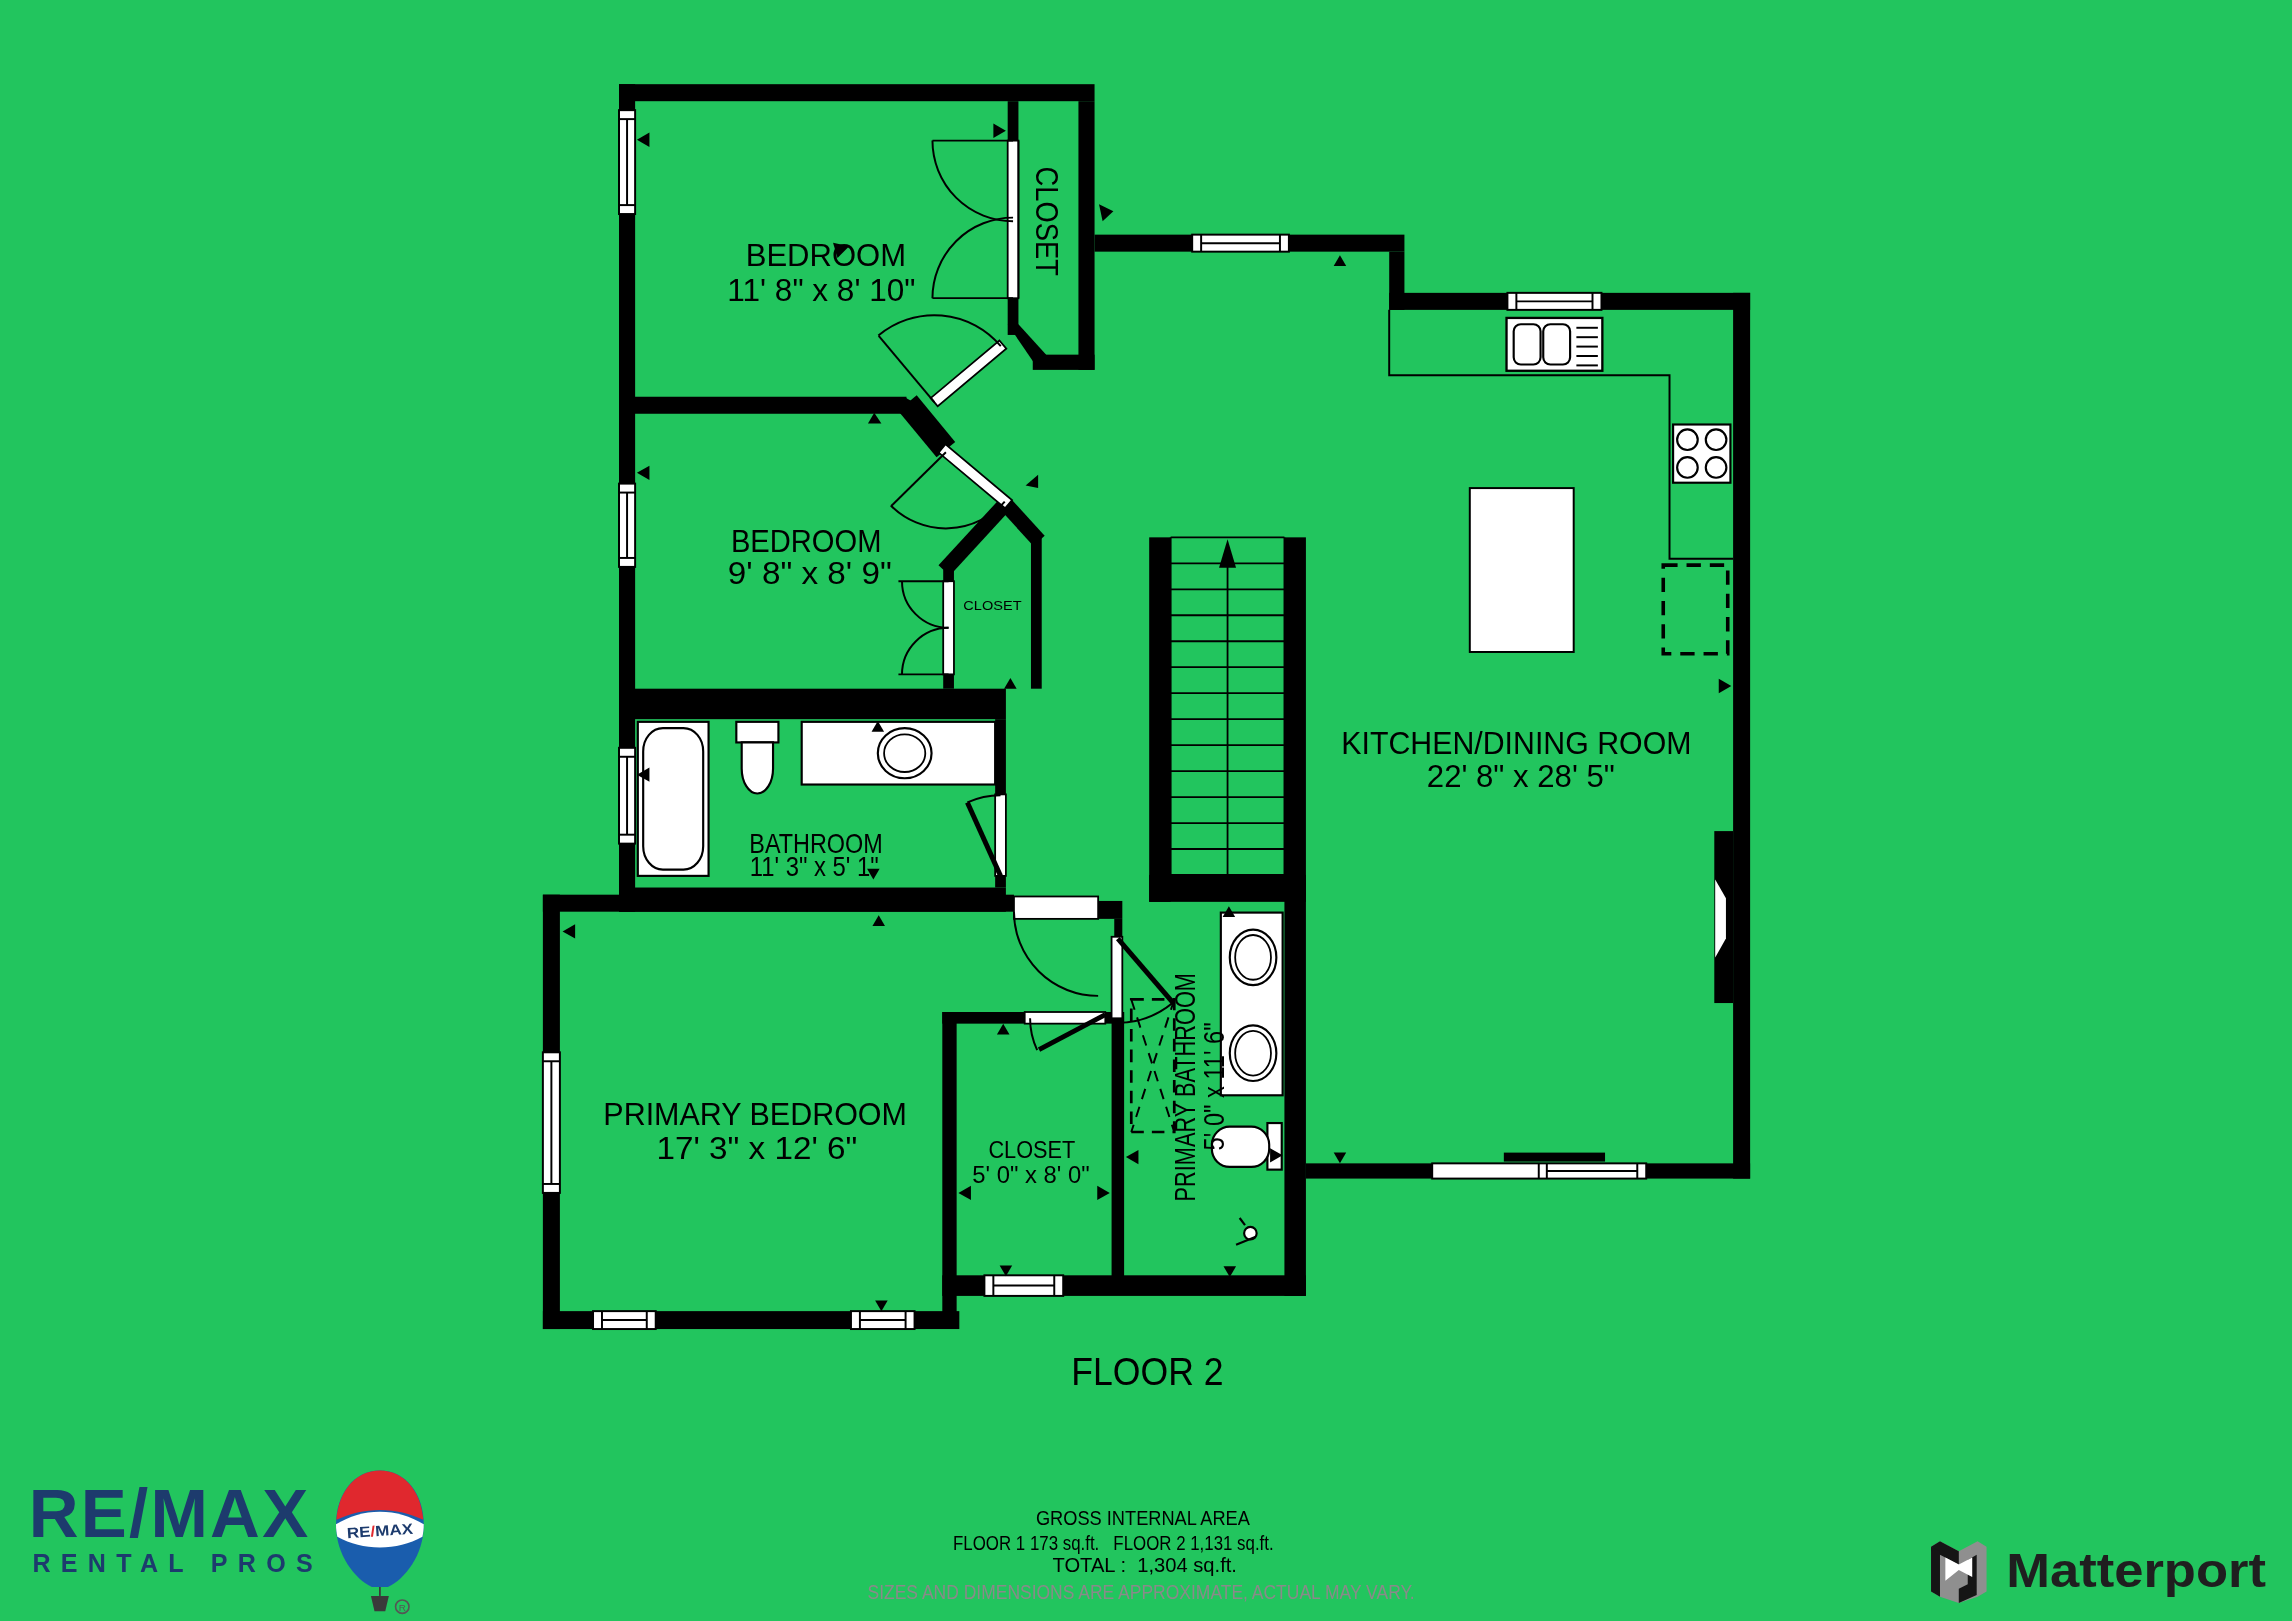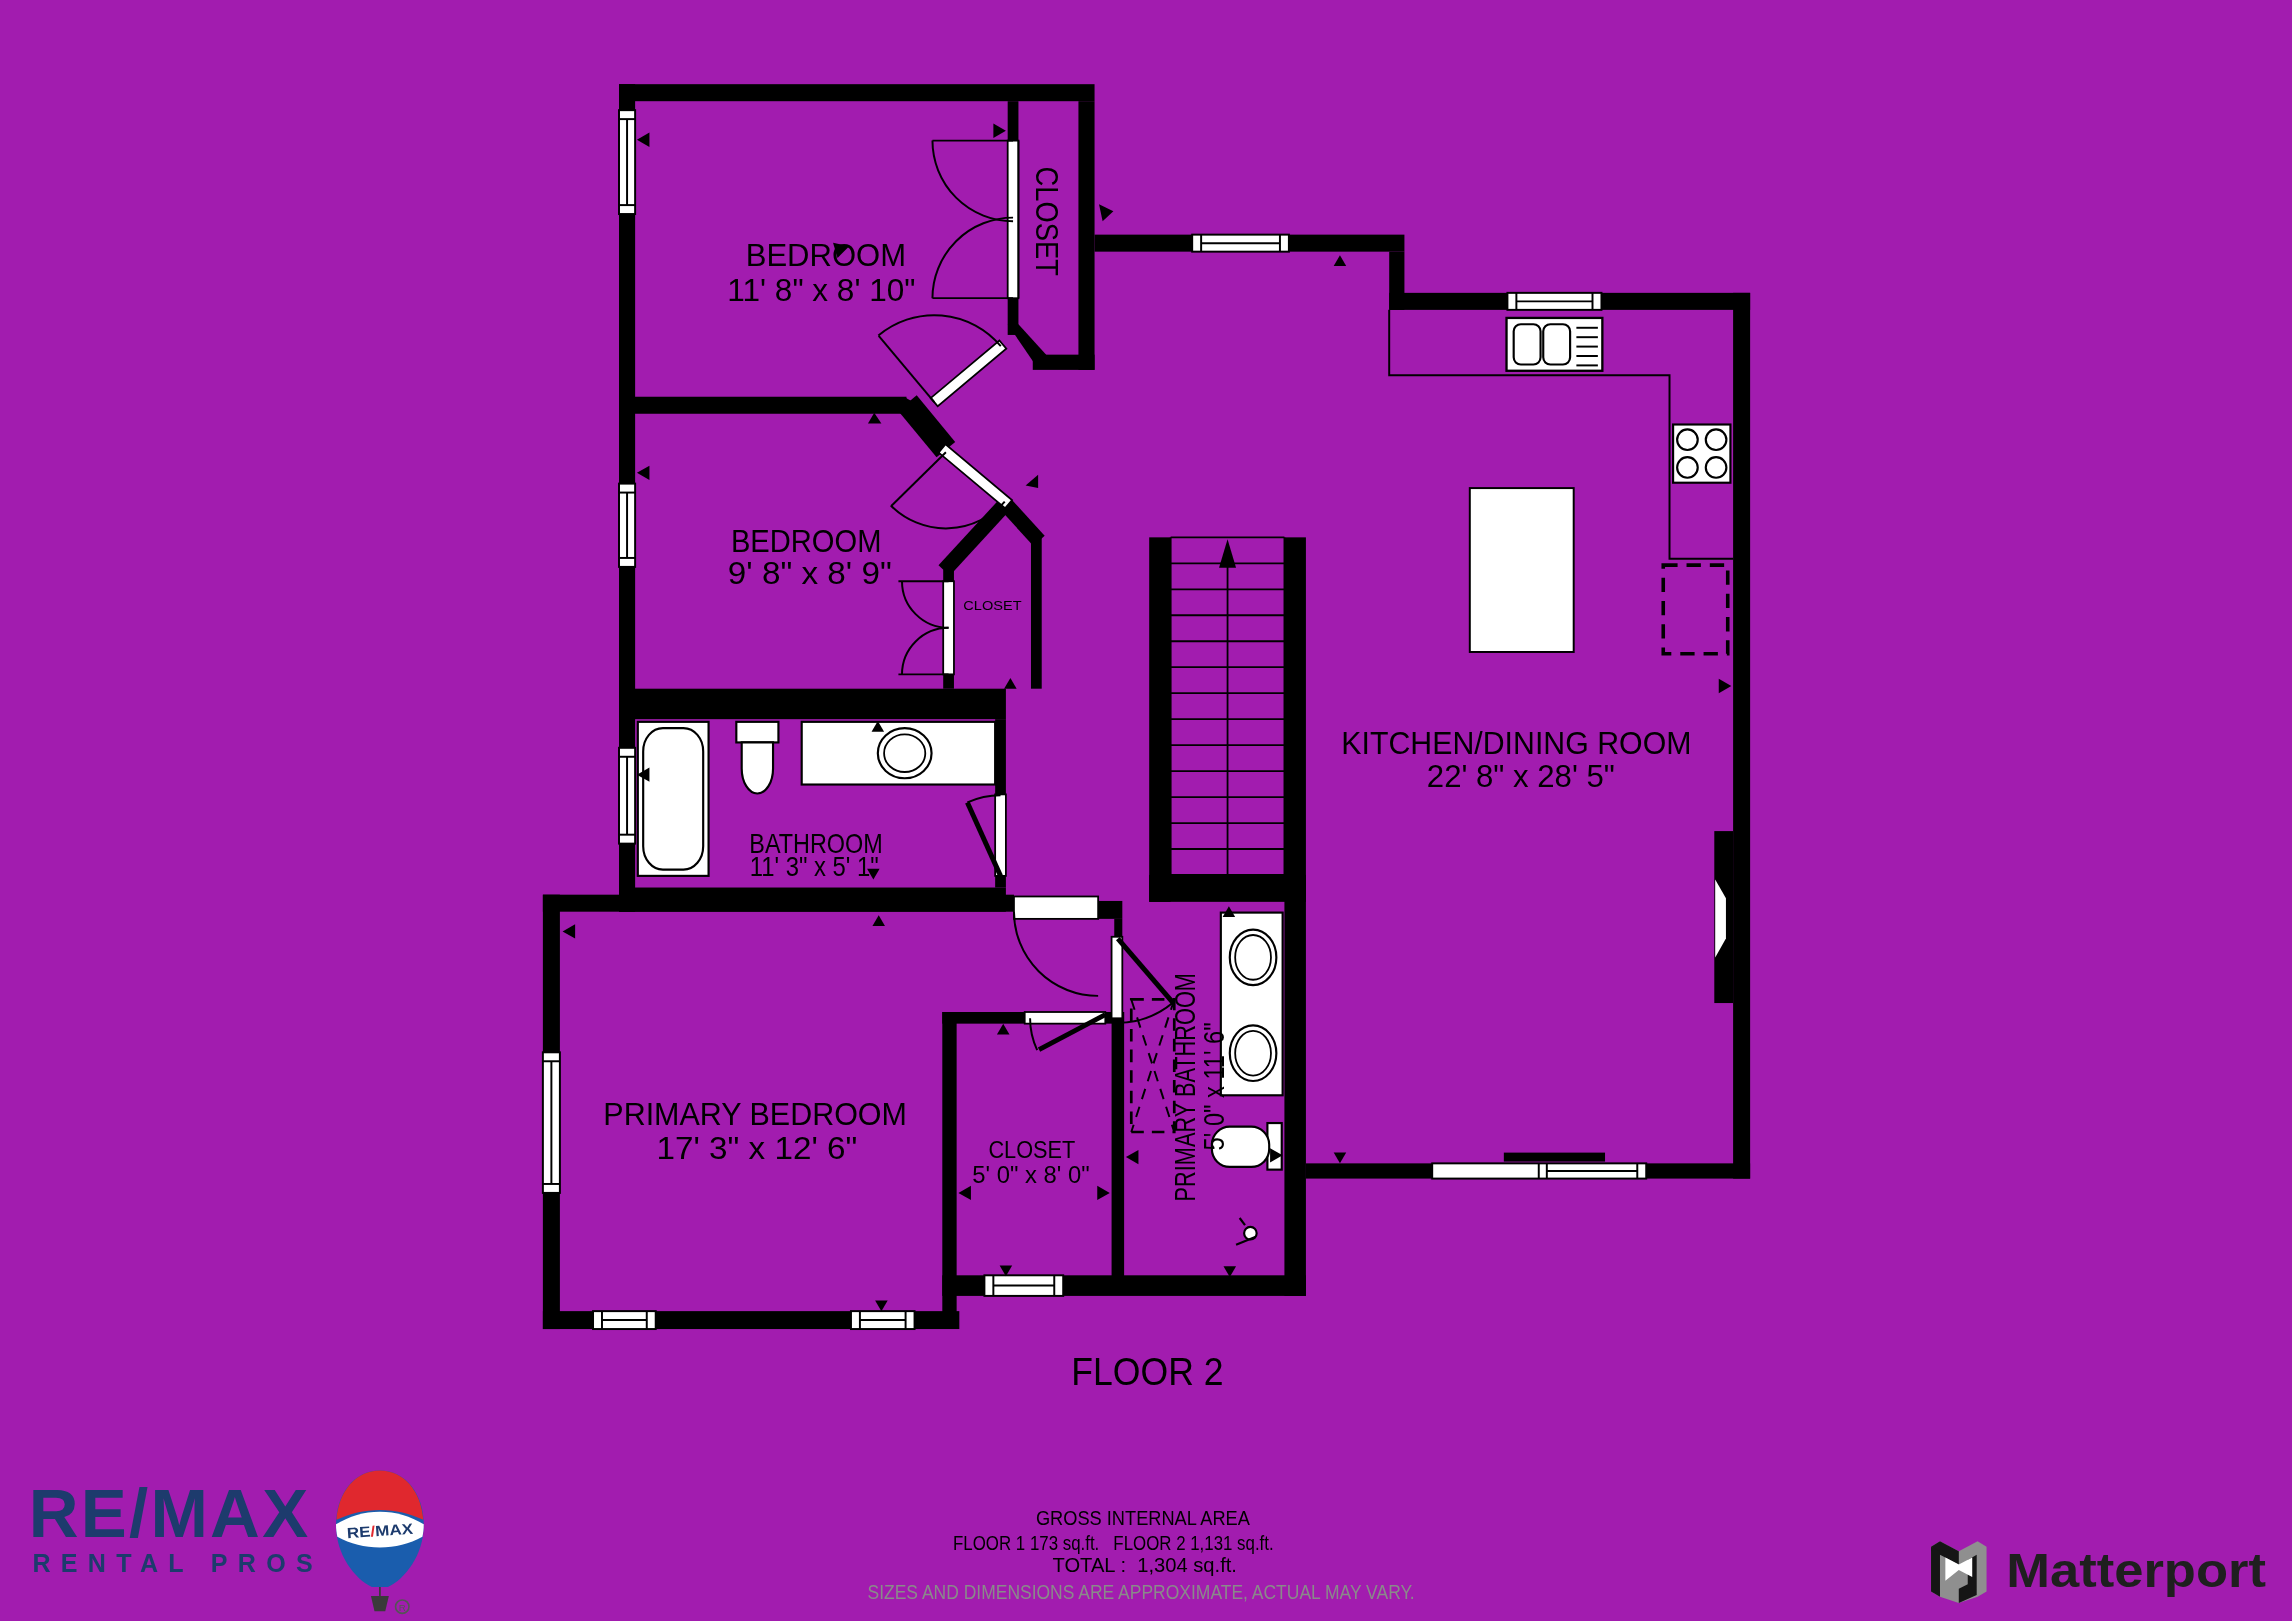--- a/index.html
+++ b/index.html
@@ -1,16 +1,16 @@
 <!DOCTYPE html>
 <html style="font-size:14.3px"><head>
 <meta charset="utf-8">
 <style>
   html,body{margin:0;padding:0;background:#fff;}
-  .page{position:relative;width:2293px;height:1621px;background:#a21caf;overflow:hidden;}
+  .page{position:relative;width:2293px;height:1621px;background:#22c55e;overflow:hidden;}
   svg{position:absolute;top:0;left:0;}
   text{font-family:"Liberation Sans",sans-serif;}
 </style>
 </head>
 <body>
 <div class="page">
 <svg width="2293" height="1621" viewBox="0 0 2560 1810">
 
 <rect x="691" y="94" width="531" height="19" fill="#000"></rect>
 

